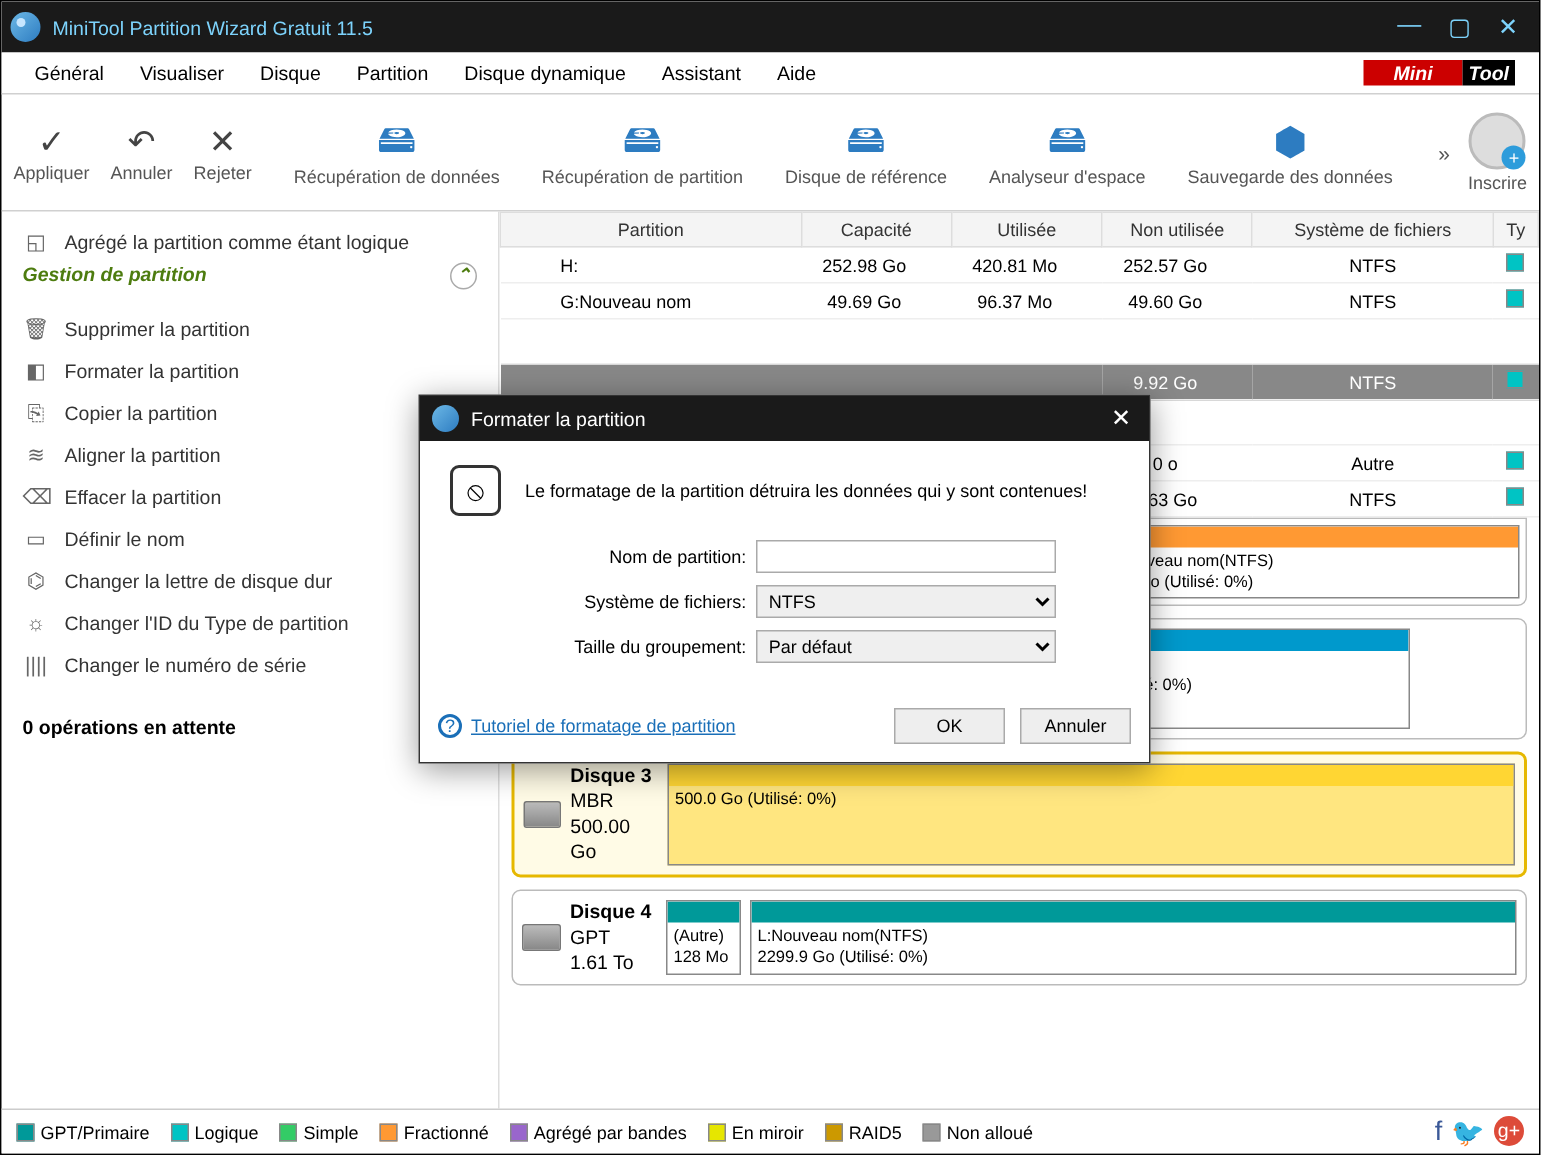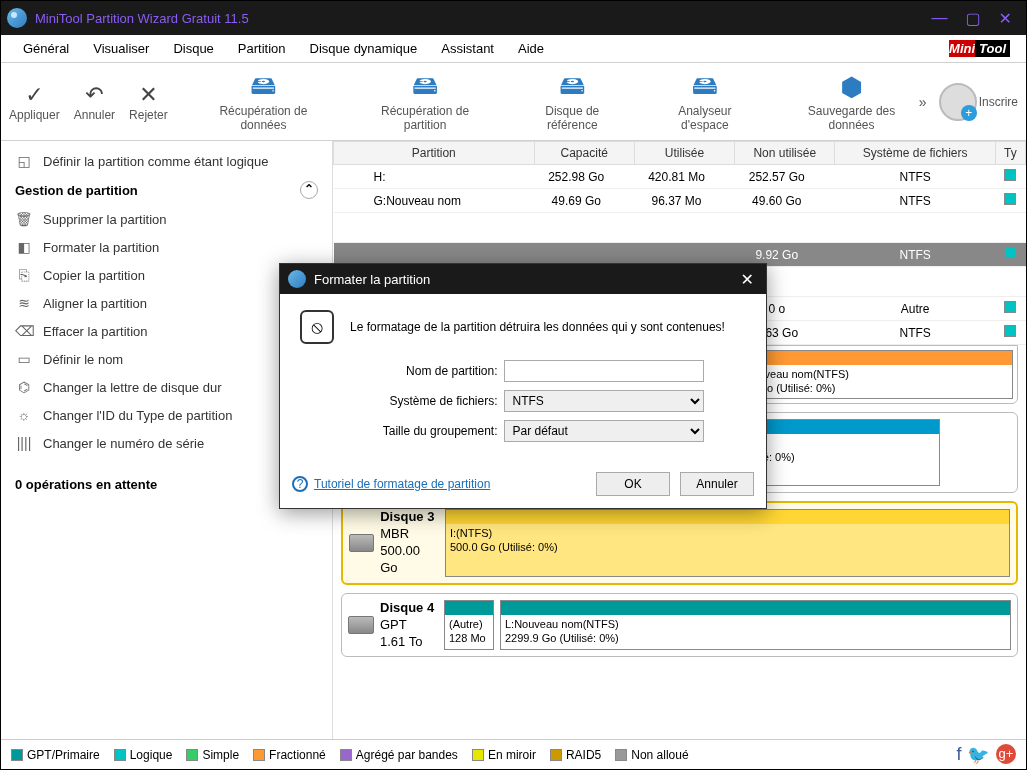--- a/index.html
+++ b/index.html
@@ -1,50 +1,50 @@
 <!DOCTYPE html>
 <html><head>
 <meta charset="utf-8">
 <style>
 * { box-sizing: border-box; margin: 0; padding: 0; font-family: "Segoe UI", Tahoma, sans-serif; }
 body { width: 1027px; height: 770px; background: #fff; position: relative; overflow: hidden; border: 1px solid #000; }
 
-.titlebar { background: #1a1a1a; color: #8b5cf6; height: 34px; display: flex; align-items: center; padding: 0 6px; font-size: 13px; }
+.titlebar { background: #1a1a1a; color: #7dd3fc; height: 34px; display: flex; align-items: center; padding: 0 6px; font-size: 13px; }
 .titlebar .app-icon { width: 20px; height: 20px; background: linear-gradient(135deg, #6cb8e6, #2d7cc1); border-radius: 50%; margin-right: 8px; position: relative; }
 .titlebar .app-icon::after { content: ""; position: absolute; left: 4px; top: 4px; width: 6px; height: 6px; background: #c7e6ff; border-radius: 50%; }
 .titlebar .title-text { flex: 1; }
 .titlebar .win-controls { display: flex; gap: 18px; padding-right: 8px; font-size: 16px; }
 .titlebar .win-controls span { cursor: pointer; }
 
 .menubar { background: #fff; border-bottom: 1px solid #d0d0d0; height: 28px; display: flex; align-items: center; padding: 0 10px; font-size: 13px; }
 .menubar .menu-item { padding: 2px 12px; cursor: pointer; }
 .menubar .logo { margin-left: auto; margin-right: 6px; }
 .menubar .logo-box { display: inline-block; font-weight: bold; font-style: italic; }
-.menubar .logo-mini { background: #cc0000; color: #fff; padding: 1px 0; }
+.menubar .logo-mini { background: #cc0000; color: #fff; padding: 1px 20px; }
 .menubar .logo-tool { background: #000; color: #fff; padding: 1px 4px; }
 
 .toolbar { height: 78px; border-bottom: 1px solid #d0d0d0; display: flex; align-items: center; padding: 0 8px; font-size: 12px; }
 .toolbar .tb-left { display: flex; gap: 14px; padding-right: 28px; }
 .toolbar .tb-btn { text-align: center; color: #555; cursor: pointer; }
 .toolbar .tb-btn .tb-icon { font-size: 22px; color: #444; }
 .toolbar .tb-main { display: flex; gap: 28px; flex: 1; }
 .toolbar .tb-main .tb-btn .tb-icon { font-size: 26px; color: #2d7cc1; height: 32px; display: flex; align-items: center; justify-content: center; }
 .toolbar .tb-right { display: flex; align-items: center; gap: 12px; }
 .toolbar .more { font-size: 14px; color: #555; cursor: pointer; }
 .toolbar .user-icon { width: 38px; height: 38px; border-radius: 50%; background: #ddd; border: 2px solid #bbb; position: relative; }
 .toolbar .user-icon::after { content: "+"; position: absolute; right: -2px; bottom: -2px; width: 16px; height: 16px; background: #2d9cdb; color: #fff; border-radius: 50%; font-size: 12px; text-align: center; line-height: 16px; }
 .toolbar .user-label { font-size: 12px; color: #555; text-align: center; }
-.toolbar .tb-user { display:flex; flex-direction:row; align-items:center; gap:2px; }
+.toolbar .tb-user { display:flex; flex-direction:column; align-items:center; gap:2px; }
 
 .content { display: flex; height: 600px; }
 
 .sidebar { width: 332px; border-right: 1px solid #ddd; padding: 6px 14px; font-size: 13px; overflow: hidden; }
 .sidebar .sb-item { display: flex; align-items: center; gap: 10px; height: 28px; color: #333; cursor: pointer; }
 .sidebar .sb-icon { width: 18px; text-align: center; color: #666; font-size: 14px; }
-.sidebar .sb-header { font-weight: bold; color: #000000; display: flex; align-items: center; justify-content: space-between; height: 30px; }
+.sidebar .sb-header { font-weight: bold; color: #4d7c0f; display: flex; justify-content: space-between; height: 30px; font-style: italic; }
 .sidebar .collapse { width: 18px; height: 18px; border: 1px solid #aaa; border-radius: 50%; text-align: center; line-height: 14px; font-size: 12px; cursor: pointer; }
 .sidebar .pending { font-weight: bold; margin-top: 20px; }
 
 .main { flex: 1; display: flex; flex-direction: column; overflow: hidden; }
 
 .grid { width: 100%; border-collapse: collapse; font-size: 12px; }
 .grid th { background: #f4f4f4; border: 1px solid #ddd; padding: 4px 6px; font-weight: normal; color: #333; }
 .grid td { border-bottom: 1px solid #eee; padding: 4px 6px; white-space: nowrap; }
 .grid tr.selected td { background: #888; color: #fff; }
 .grid td.lname { text-align: left; padding-left: 40px; }
@@ -157,21 +157,21 @@
       <div class="user-icon"></div>
       <div class="user-label">Inscrire</div>
     </div>
   </div>
 </div>
 
 <div class="content">
   <div class="sidebar">
     <div class="sb-item">
         <span class="sb-icon">◱</span>
-        <span>Définir la partition comme étant logique</span>
+        <span>Agrégé la partition comme étant logique</span>
       </div>
     <div class="sb-header">
         <span>Gestion de partition</span>
         <span class="collapse">⌃</span>
       </div>
     <div class="sb-item">
         <span class="sb-icon">🗑</span>
         <span>Supprimer la partition</span>
       </div>
     <div class="sb-item">
@@ -304,21 +304,20 @@
         <div class="disk-head">
             <div class="disk-ico"></div>
             <div class="disk-meta">
               <div class="dn">Disque 3</div>
               <div>MBR</div>
               <div>500.00 Go</div>
             </div>
           </div>
         <div class="part sel" style="flex:1">
             <div class="bar c-yellow"></div>
-            <div>I:(NTFS)</div>
             <div>500.0 Go (Utilisé: 0%)</div>
           </div>
       </div>
 
       <div class="disk-row">
         <div class="disk-head">
             <div class="disk-ico"></div>
             <div class="disk-meta">
               <div class="dn">Disque 4</div>
               <div>GPT</div>

